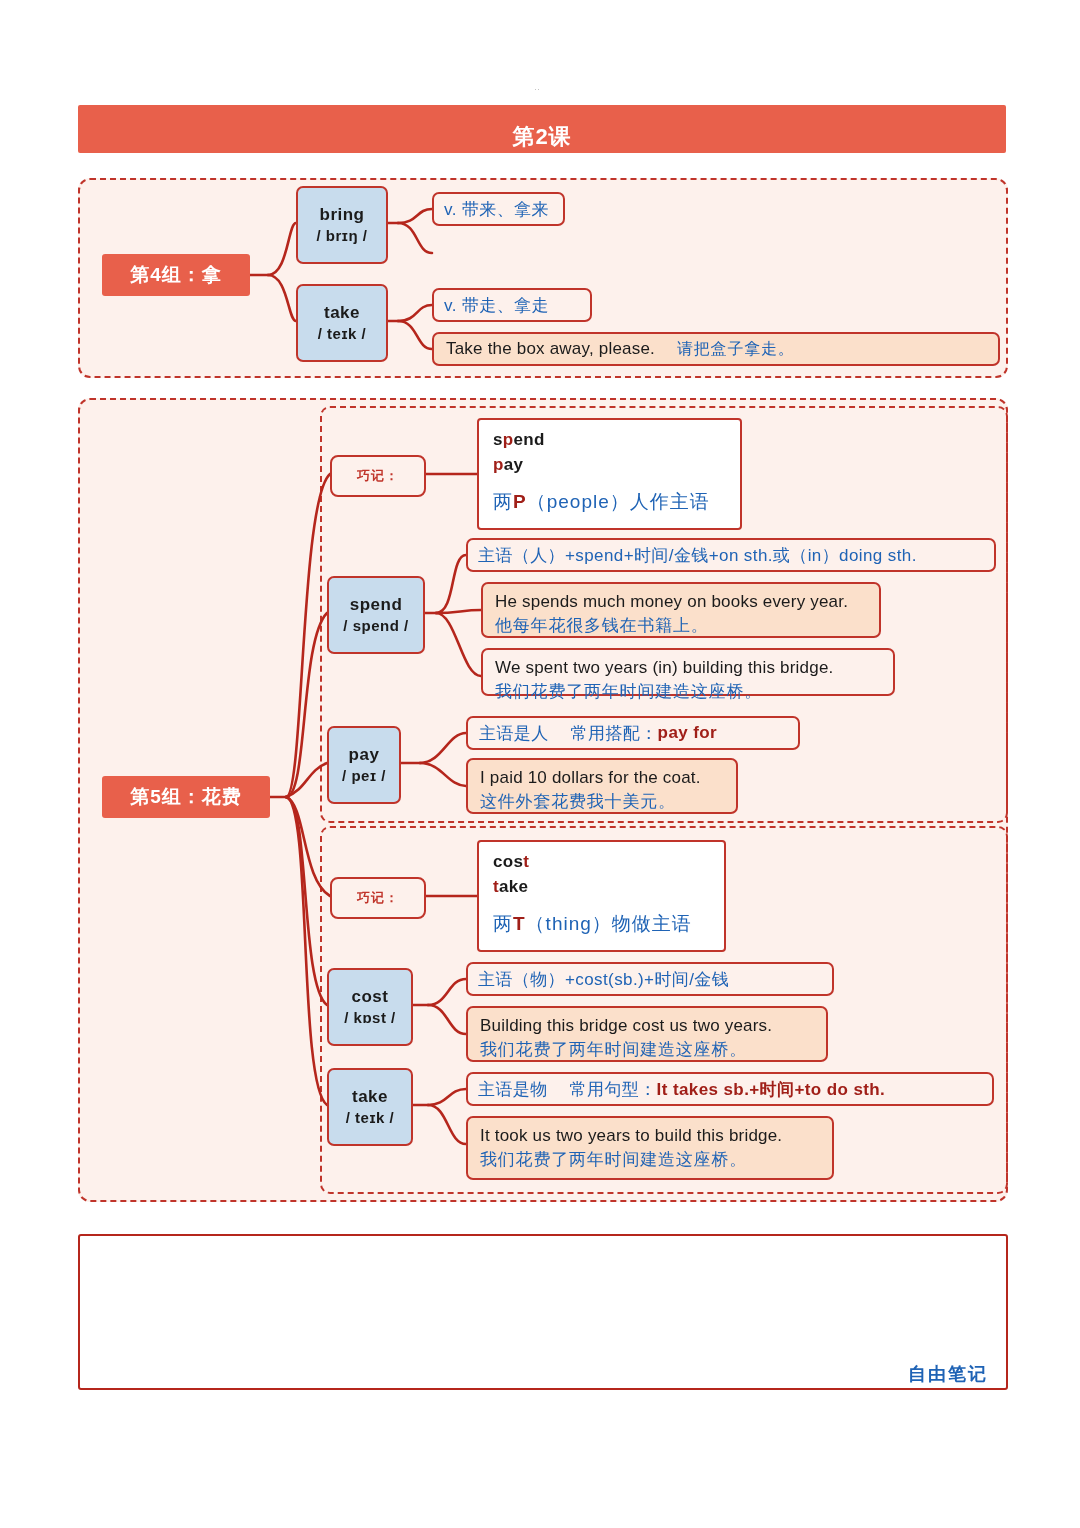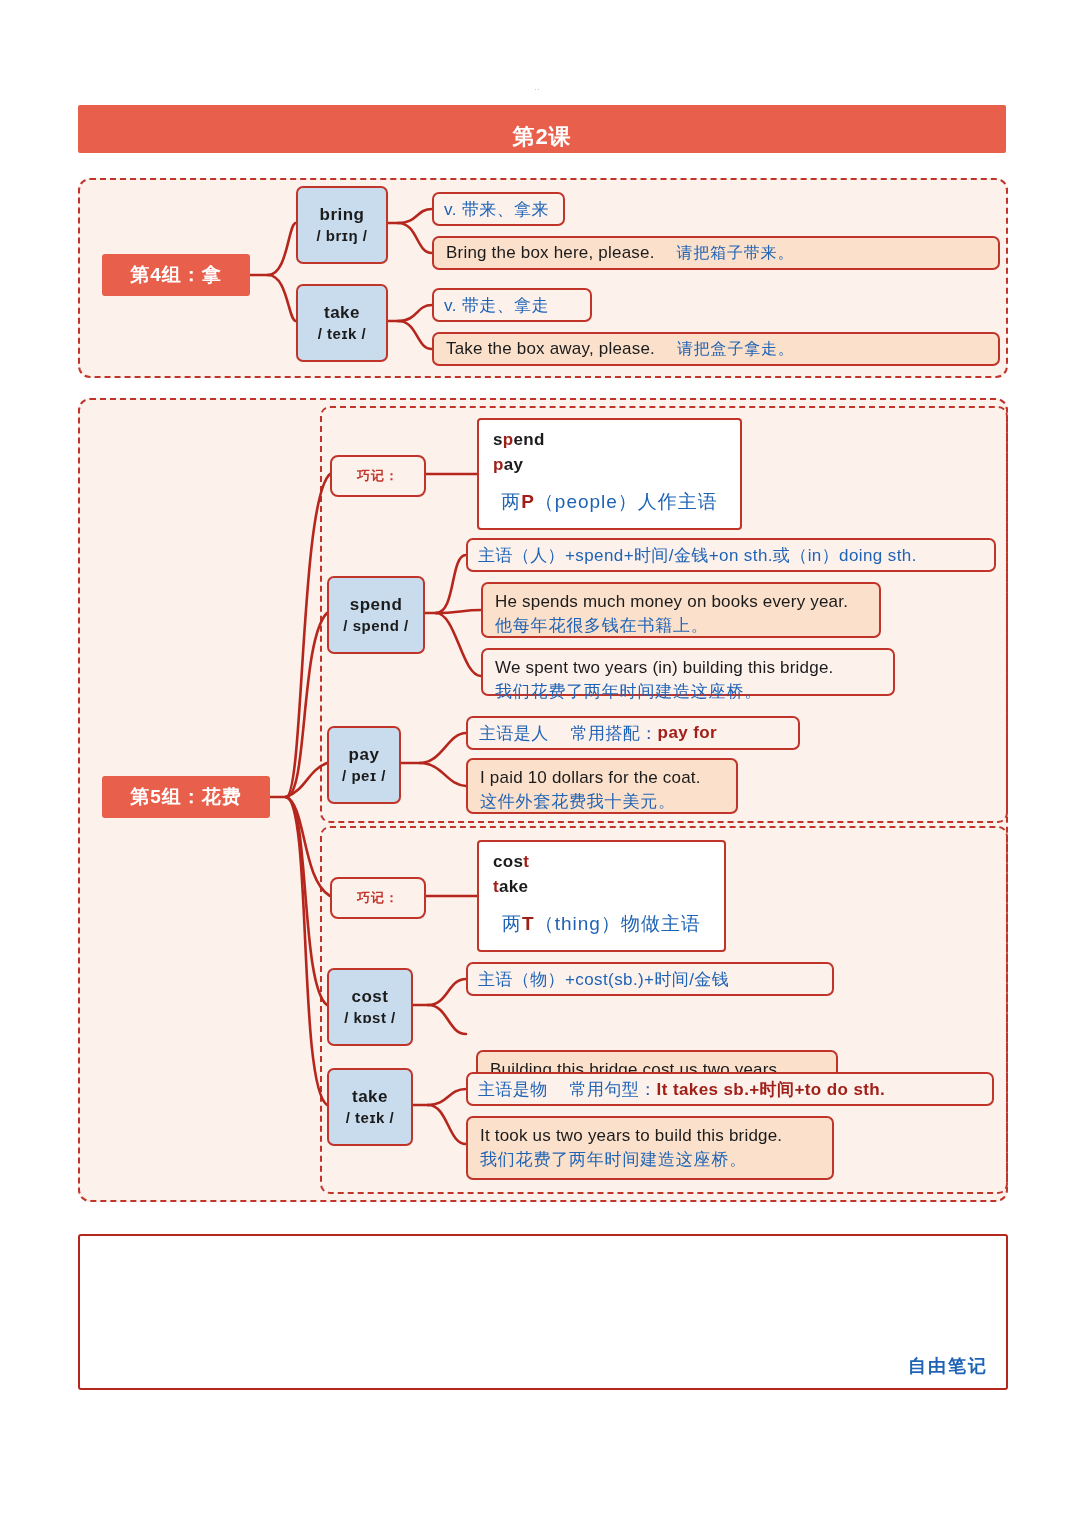--- a/index.html
+++ b/index.html
@@ -101,21 +101,20 @@
   #tip1{left:477px;top:418px;width:265px;height:112px;}
   #tip2{left:477px;top:840px;width:249px;height:112px;}
   .tip .en{
     font-size:17px;font-weight:bold;color:#1b1b1b;line-height:1.45;
     letter-spacing:.3px;
   }
   .tip .en .hl{color:#a01f18;}
   .tip .cn{
     margin-top:12px;font-size:19px;color:#1f63b5;letter-spacing:1px;
     font-weight:500;
-    text-align:center;
   }
   .tip .cn .hl{color:#a01f18;font-weight:bold;}
 
   
   .defbox{
     position:absolute;
     background:#fdf1ec;
     border:2.5px solid #c0342a;
     border-radius:7px;
     display:flex;align-items:center;
@@ -145,30 +144,30 @@
   .exbox.one-line{display:flex;align-items:center;}
   .exbox .en{font-size:17px;color:#1b1b1b;letter-spacing:.2px;}
   .exbox .cn{font-size:17px;color:#1f63b5;letter-spacing:.8px;}
   .exbox .inline-cn{color:#1f63b5;margin-left:22px;letter-spacing:.8px;}
 
   #ex-bring{left:432px;top:236px;width:568px;height:34px;}
   #ex-take4{left:432px;top:332px;width:568px;height:34px;}
   #ex-spend1{left:481px;top:582px;width:400px;height:56px;}
   #ex-spend2{left:481px;top:648px;width:414px;height:48px;background:#fdf1ec;}
   #ex-pay   {left:466px;top:758px;width:272px;height:56px;}
-  #ex-cost  {left:476px;top:1006px;width:362px;height:40px;margin-top:44px;}
+  #ex-cost  {left:466px;top:1006px;width:362px;height:56px;}
   #ex-take  {left:466px;top:1116px;width:368px;height:64px;}
 
   
   .notes{
     position:absolute;left:78px;top:1234px;width:926px;height:152px;
     background:#ffffff;border:2.5px solid #b5261c;border-radius:3px;
   }
   .notes .lbl{
-    position:absolute;right:18px;bottom:10px;
+    position:absolute;right:18px;bottom:2px;
     color:#1f63b5;font-size:18px;font-weight:bold;letter-spacing:2px;
   }
 
   
   .wires{position:absolute;left:0;top:0;width:1080px;height:1528px;pointer-events:none;}
   .wires path{fill:none;stroke:#b5261c;stroke-width:2.6;stroke-linecap:round;}
 </style>
 </head>
 <body>
 
@@ -230,24 +229,20 @@
     <path d="M428,1105 C448,1105 448,1144 466,1144"></path>
   </svg>
 
   <div class="chip" id="chip4">第4组：拿</div>
 
   <div class="wordbox" id="wb-bring">
     <span class="w">bring</span>
     <span class="ph">/ brɪŋ /</span>
   </div>
   <div class="defbox" id="def-bring">v. 带来、拿来</div>
-  <div class="exbox one-line" id="ex-bring">
-    <span class="en">Bring the box here, please.</span>
-    <span class="inline-cn">请把箱子带来。</span>
-  </div>
 
   <div class="wordbox" id="wb-take4">
     <span class="w">take</span>
     <span class="ph">/ teɪk /</span>
   </div>
   <div class="defbox" id="def-take4">v. 带走、拿走</div>
   <div class="exbox one-line" id="ex-take4">
     <span class="en">Take the box away, please.</span>
     <span class="inline-cn">请把盒子拿走。</span>
   </div>

